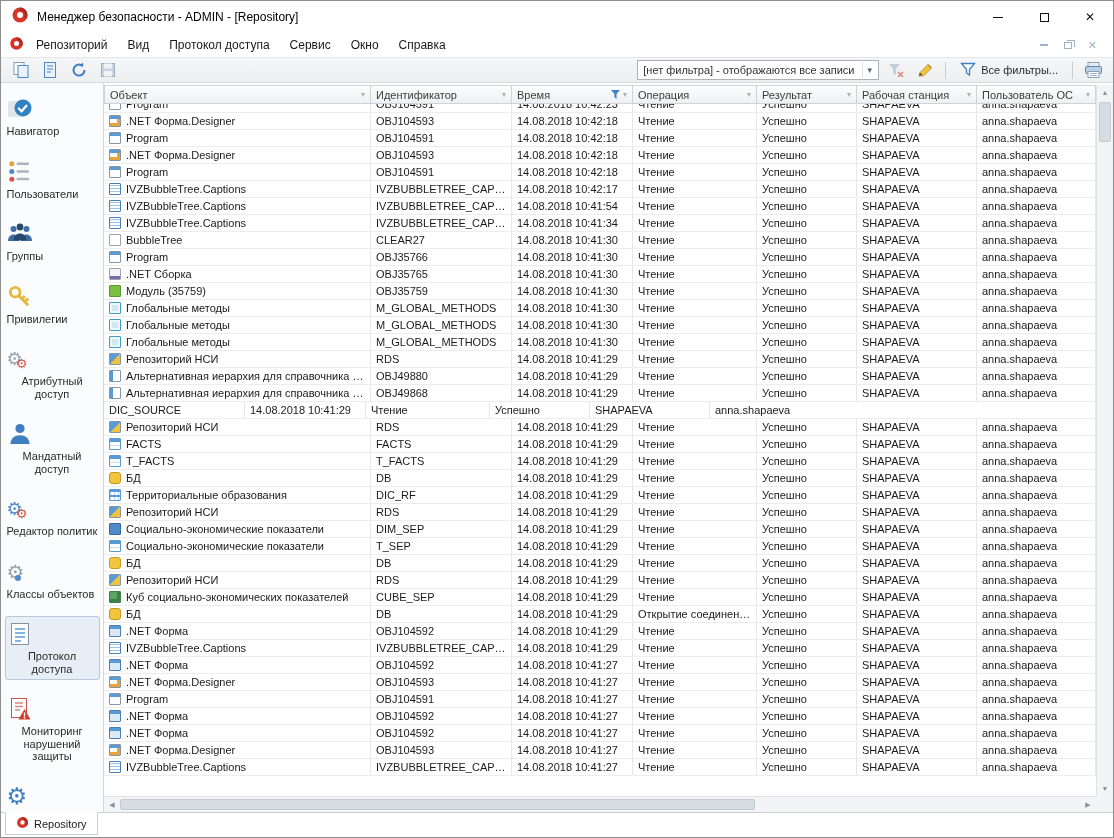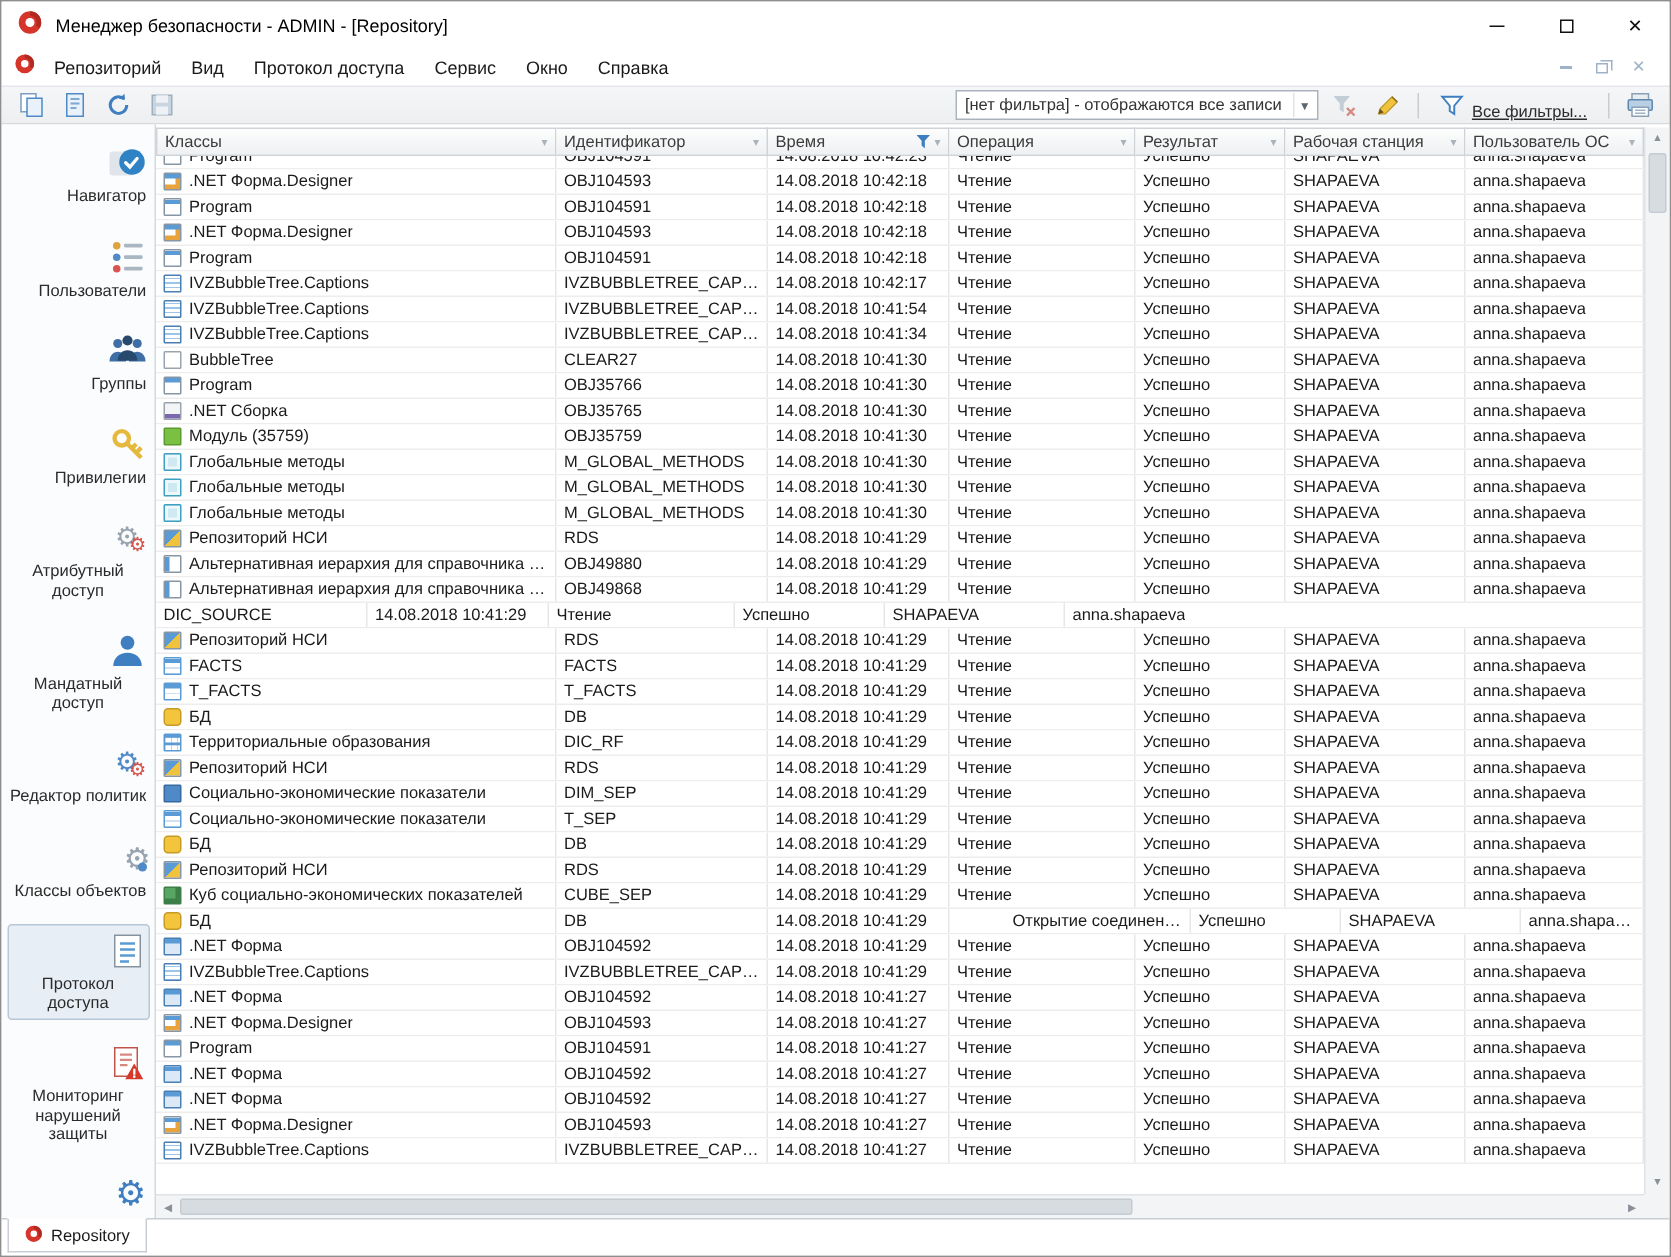--- a/index.html
+++ b/index.html
@@ -24,27 +24,27 @@
   .mdi-restore { width:8px; height:7px; border:1px solid #9fb3c8; position:relative; }
   .mdi-restore::before { content:""; position:absolute; left:2px; top:-3px; width:7px; height:6px; border:1px solid #9fb3c8; border-left:none; border-bottom:none; }
   .mdi-close { color:#9fb3c8; font-size:11px; line-height:1; }
 
   
   .toolbar { height:26px; flex:none; background:linear-gradient(#f5f6f7,#edeff1); border-top:1px solid #e4e6e9; border-bottom:1px solid #d6d9dd; display:flex; align-items:center; padding:0 8px; gap:5px; }
   .tb-btn { width:24px; height:22px; display:flex; align-items:center; justify-content:center; border-radius:2px; }
   .tb-sep { width:1px; height:17px; background:#c9cdd2; margin:0 3px; flex:none; }
   .filter-combo { margin-left:auto; width:242px; height:20px; background:#fff; border:1px solid #aab2bb; display:flex; align-items:center; justify-content:space-between; font-size:11px; color:#333; padding:0 2px 0 5px; }
   .combo-arrow { width:14px; height:16px; display:flex; align-items:center; justify-content:center; font-size:8px; color:#5b6770; border-left:1px solid #e0e3e6; }
-  .all-filters { display:flex; align-items:flex-end; gap:5px; padding:0 6px; font-size:11px; color:#2b2b2b; height:22px;text-decoration:underline; }
+  .all-filters { display:flex; align-items:center; gap:5px; padding:0 6px; font-size:11px; color:#2b2b2b; height:22px; }
 
   
   .main { flex:1; display:flex; min-height:0; }
 
   .sidebar { width:103px; flex:none; border-right:1px solid #d5d9dd; background:#fbfcfd; display:flex; flex-direction:column; align-items:center; padding:8px 3px; gap:11px; overflow:hidden; }
-  .side-item { display:flex; flex-direction:column; align-items:flex-end; gap:3px; padding:4px 1px; border:1px solid transparent; border-radius:3px; width:95px; }
+  .side-item { display:flex; flex-direction:column; align-items:flex-start; gap:3px; padding:4px 1px; border:1px solid transparent; border-radius:3px; width:95px; }
   .side-item.selected { background:#e8eef5; border-color:#b9c8d6; }
   .side-icon { height:26px; display:flex; align-items:center; justify-content:center; }
   .side-label { font-size:11px; line-height:12.5px; color:#2b2b2b; text-align:center; }
   .gl { line-height:1; font-family:"DejaVu Sans",sans-serif; display:inline-block; }
 
   
   .content { flex:1; position:relative; background:#fff; min-width:0; }
   .grid-header { position:absolute; left:0; right:17px; top:2px; height:19px; display:flex; }
   .gh-cell { flex:none; border:1px solid #cfd3d7; border-left:none; background:linear-gradient(#fdfdfd,#eef0f2); font-size:11px; color:#3c3c3c; display:flex; align-items:center; padding:0 5px; overflow:hidden; white-space:nowrap; }
   .gh-cell:first-child { border-left:1px solid #cfd3d7; }
@@ -316,21 +316,21 @@
         <div class="side-item">
           <span class="side-icon">
             <span class="gl" style="color:#3f7fc1;font-size:23px">⚙</span>
           </span>
         </div>
       </div>
 
     <div class="content">
       <div class="grid-header">
           <div class="gh-cell" style="width: 267px;">
-            <span>Классы</span>
+            <span>Объект</span>
             <span class="gh-arrow ml-auto">▾</span>
           </div>
           <div class="gh-cell" style="width: 141px;">
             <span>Идентификатор</span>
             <span class="gh-arrow ml-auto">▾</span>
           </div>
           <div class="gh-cell" style="width: 121px;">
             <span>Время</span>
             <span class="gh-funnel ml-auto"></span>
             <span class="gh-arrow">▾</span>
@@ -1074,21 +1074,21 @@
               <div class="cell" style="width: 267px;">
                 <span class="ric ric-db"></span>
                 <span class="cell-text">БД</span>
               </div>
               <div class="cell" style="width: 141px;">
                 <span class="cell-text">DB</span>
               </div>
               <div class="cell" style="width: 121px;">
                 <span class="cell-text">14.08.2018 10:41:29</span>
               </div>
-              <div class="cell" style="width: 124px; margin-left: 37px;">
+              <div class="cell" style="width: 124px;">
                 <span class="cell-text">Открытие соединения</span>
               </div>
               <div class="cell" style="width: 100px;">
                 <span class="cell-text">Успешно</span>
               </div>
               <div class="cell" style="width: 120px;">
                 <span class="cell-text">SHAPAEVA</span>
               </div>
               <div class="cell" style="width: 120px; flex: 1 1 0%;">
                 <span class="cell-text">anna.shapaeva</span>

